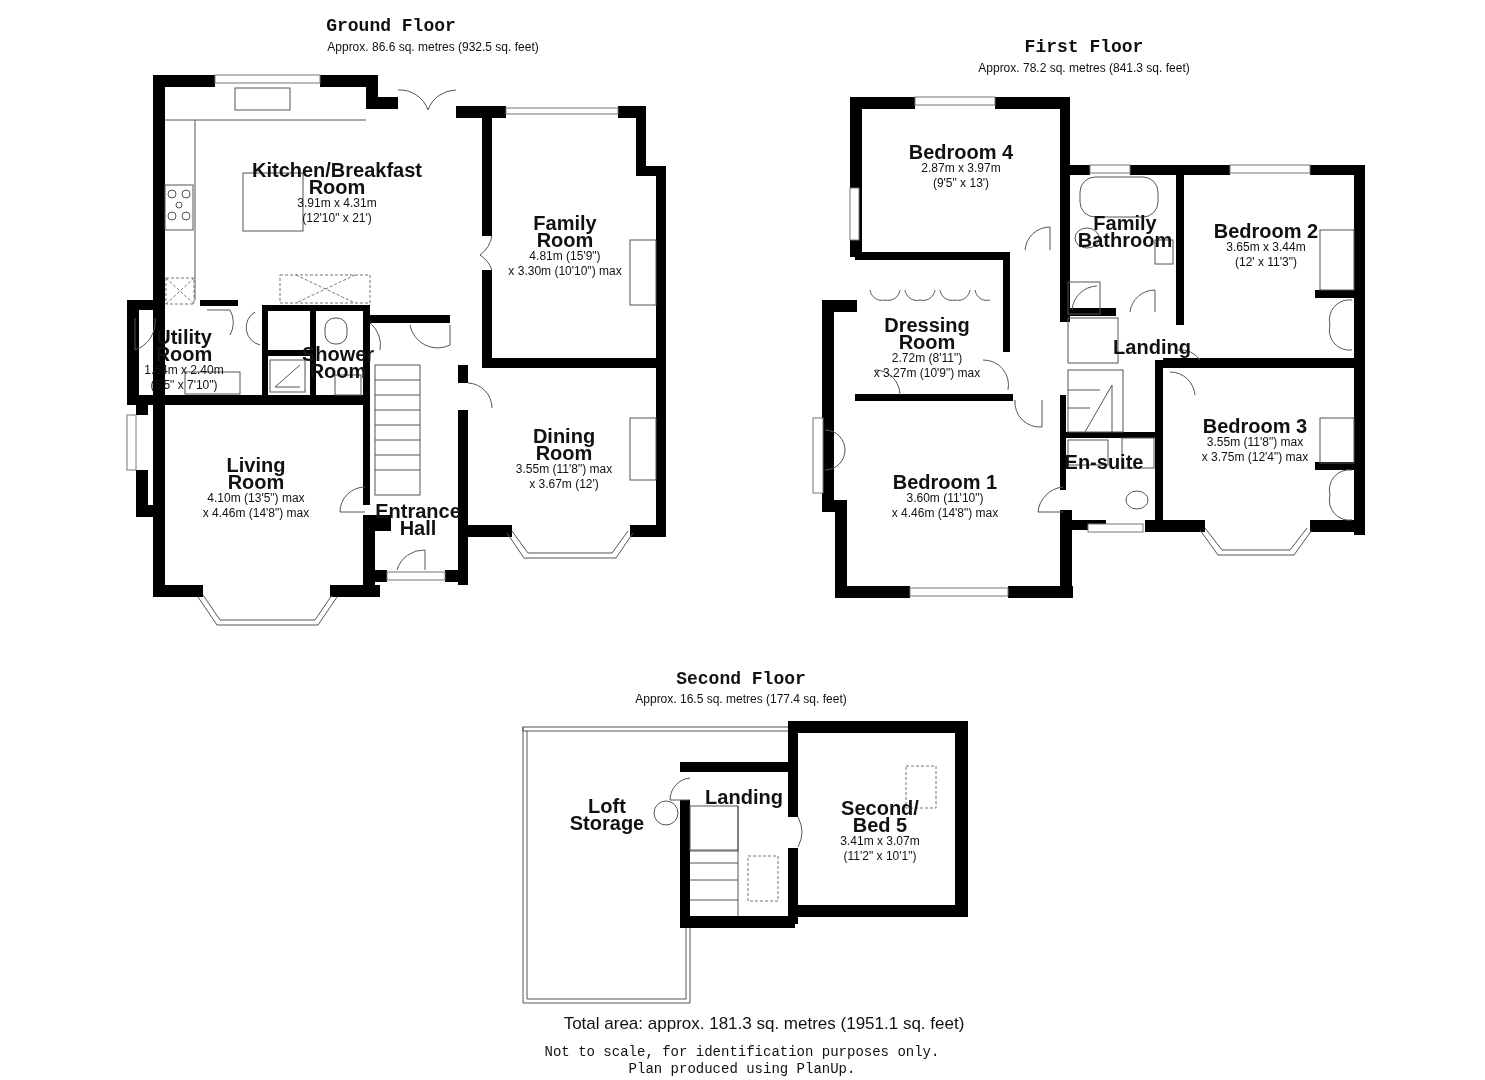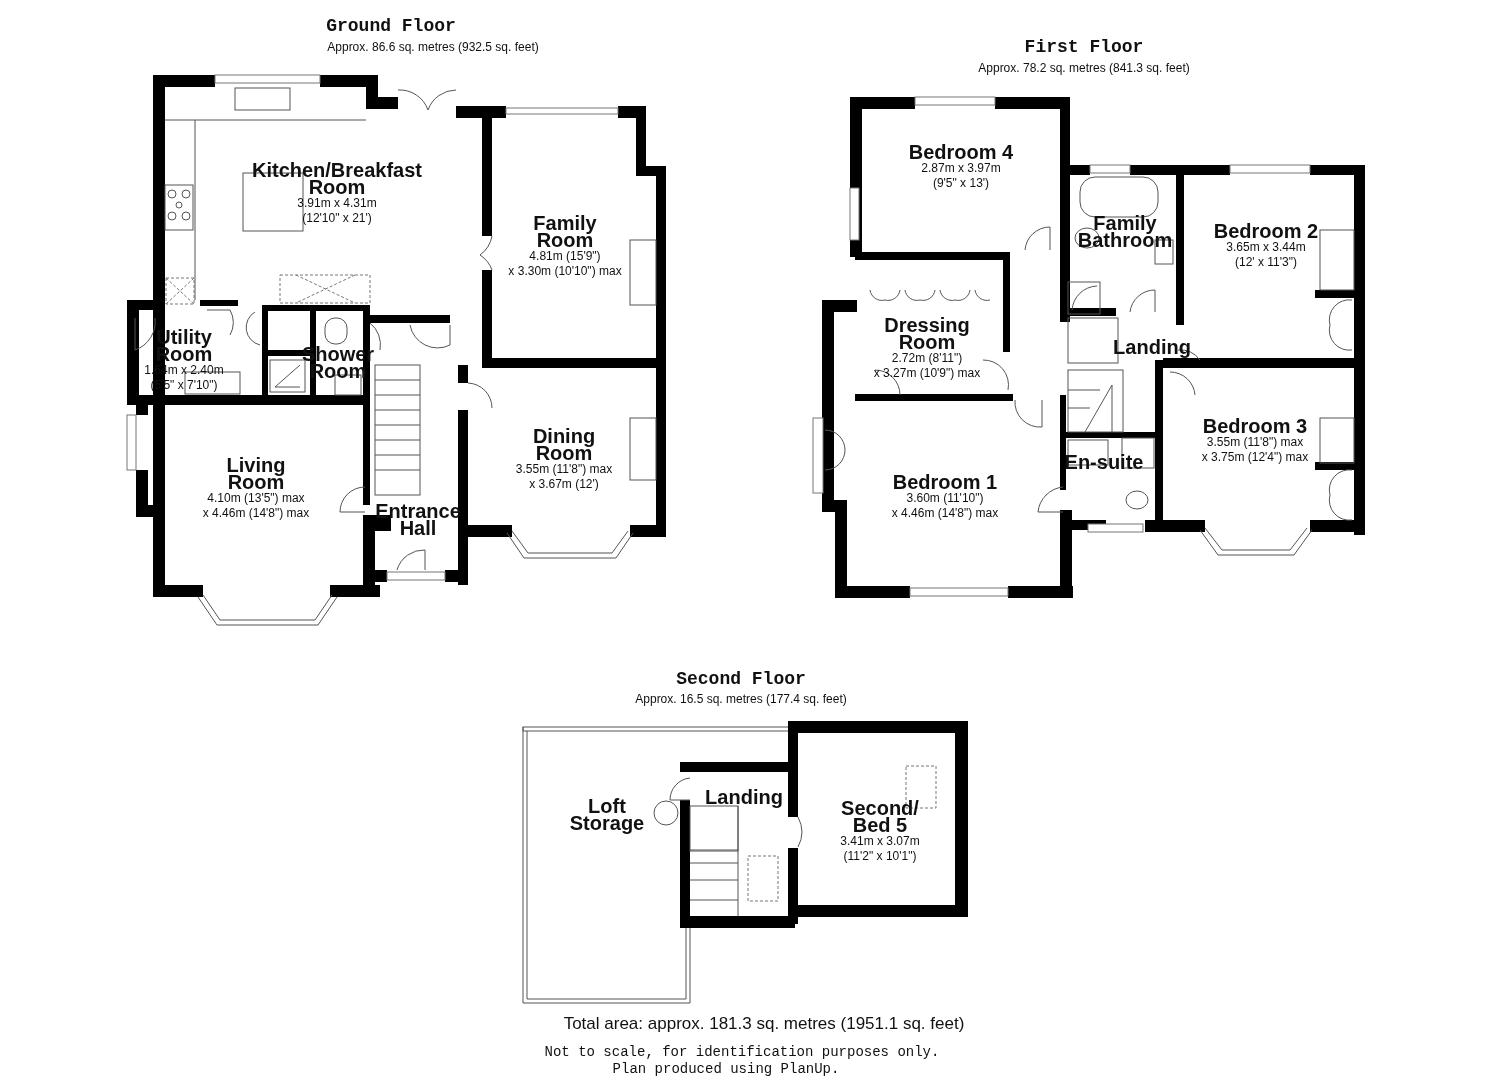--- a/index.html
+++ b/index.html
@@ -299,13 +299,13 @@
 </div>
 <div class="room" style="left:880px; top:800px;">
   <span class="name">Second/</span>
   <span class="name">Bed 5</span>
   <span class="dim">3.41m x 3.07m</span>
   <span class="dim">(11'2" x 10'1")</span>
 </div>
 
 <div class="footer-total" style="left:764px; top:1014px;">Total area: approx. 181.3 sq. metres (1951.1 sq. feet)</div>
 <div class="footer-note" style="left:742px; top:1044px;">Not to scale, for identification purposes only.</div>
-<div class="footer-note" style="left:726px; top:1061px;">Plan produced using PlanUp.</div>
+<div class="footer-note" style="left:742px; top:1061px;">Plan produced using PlanUp.</div>
 
 </body></html>

